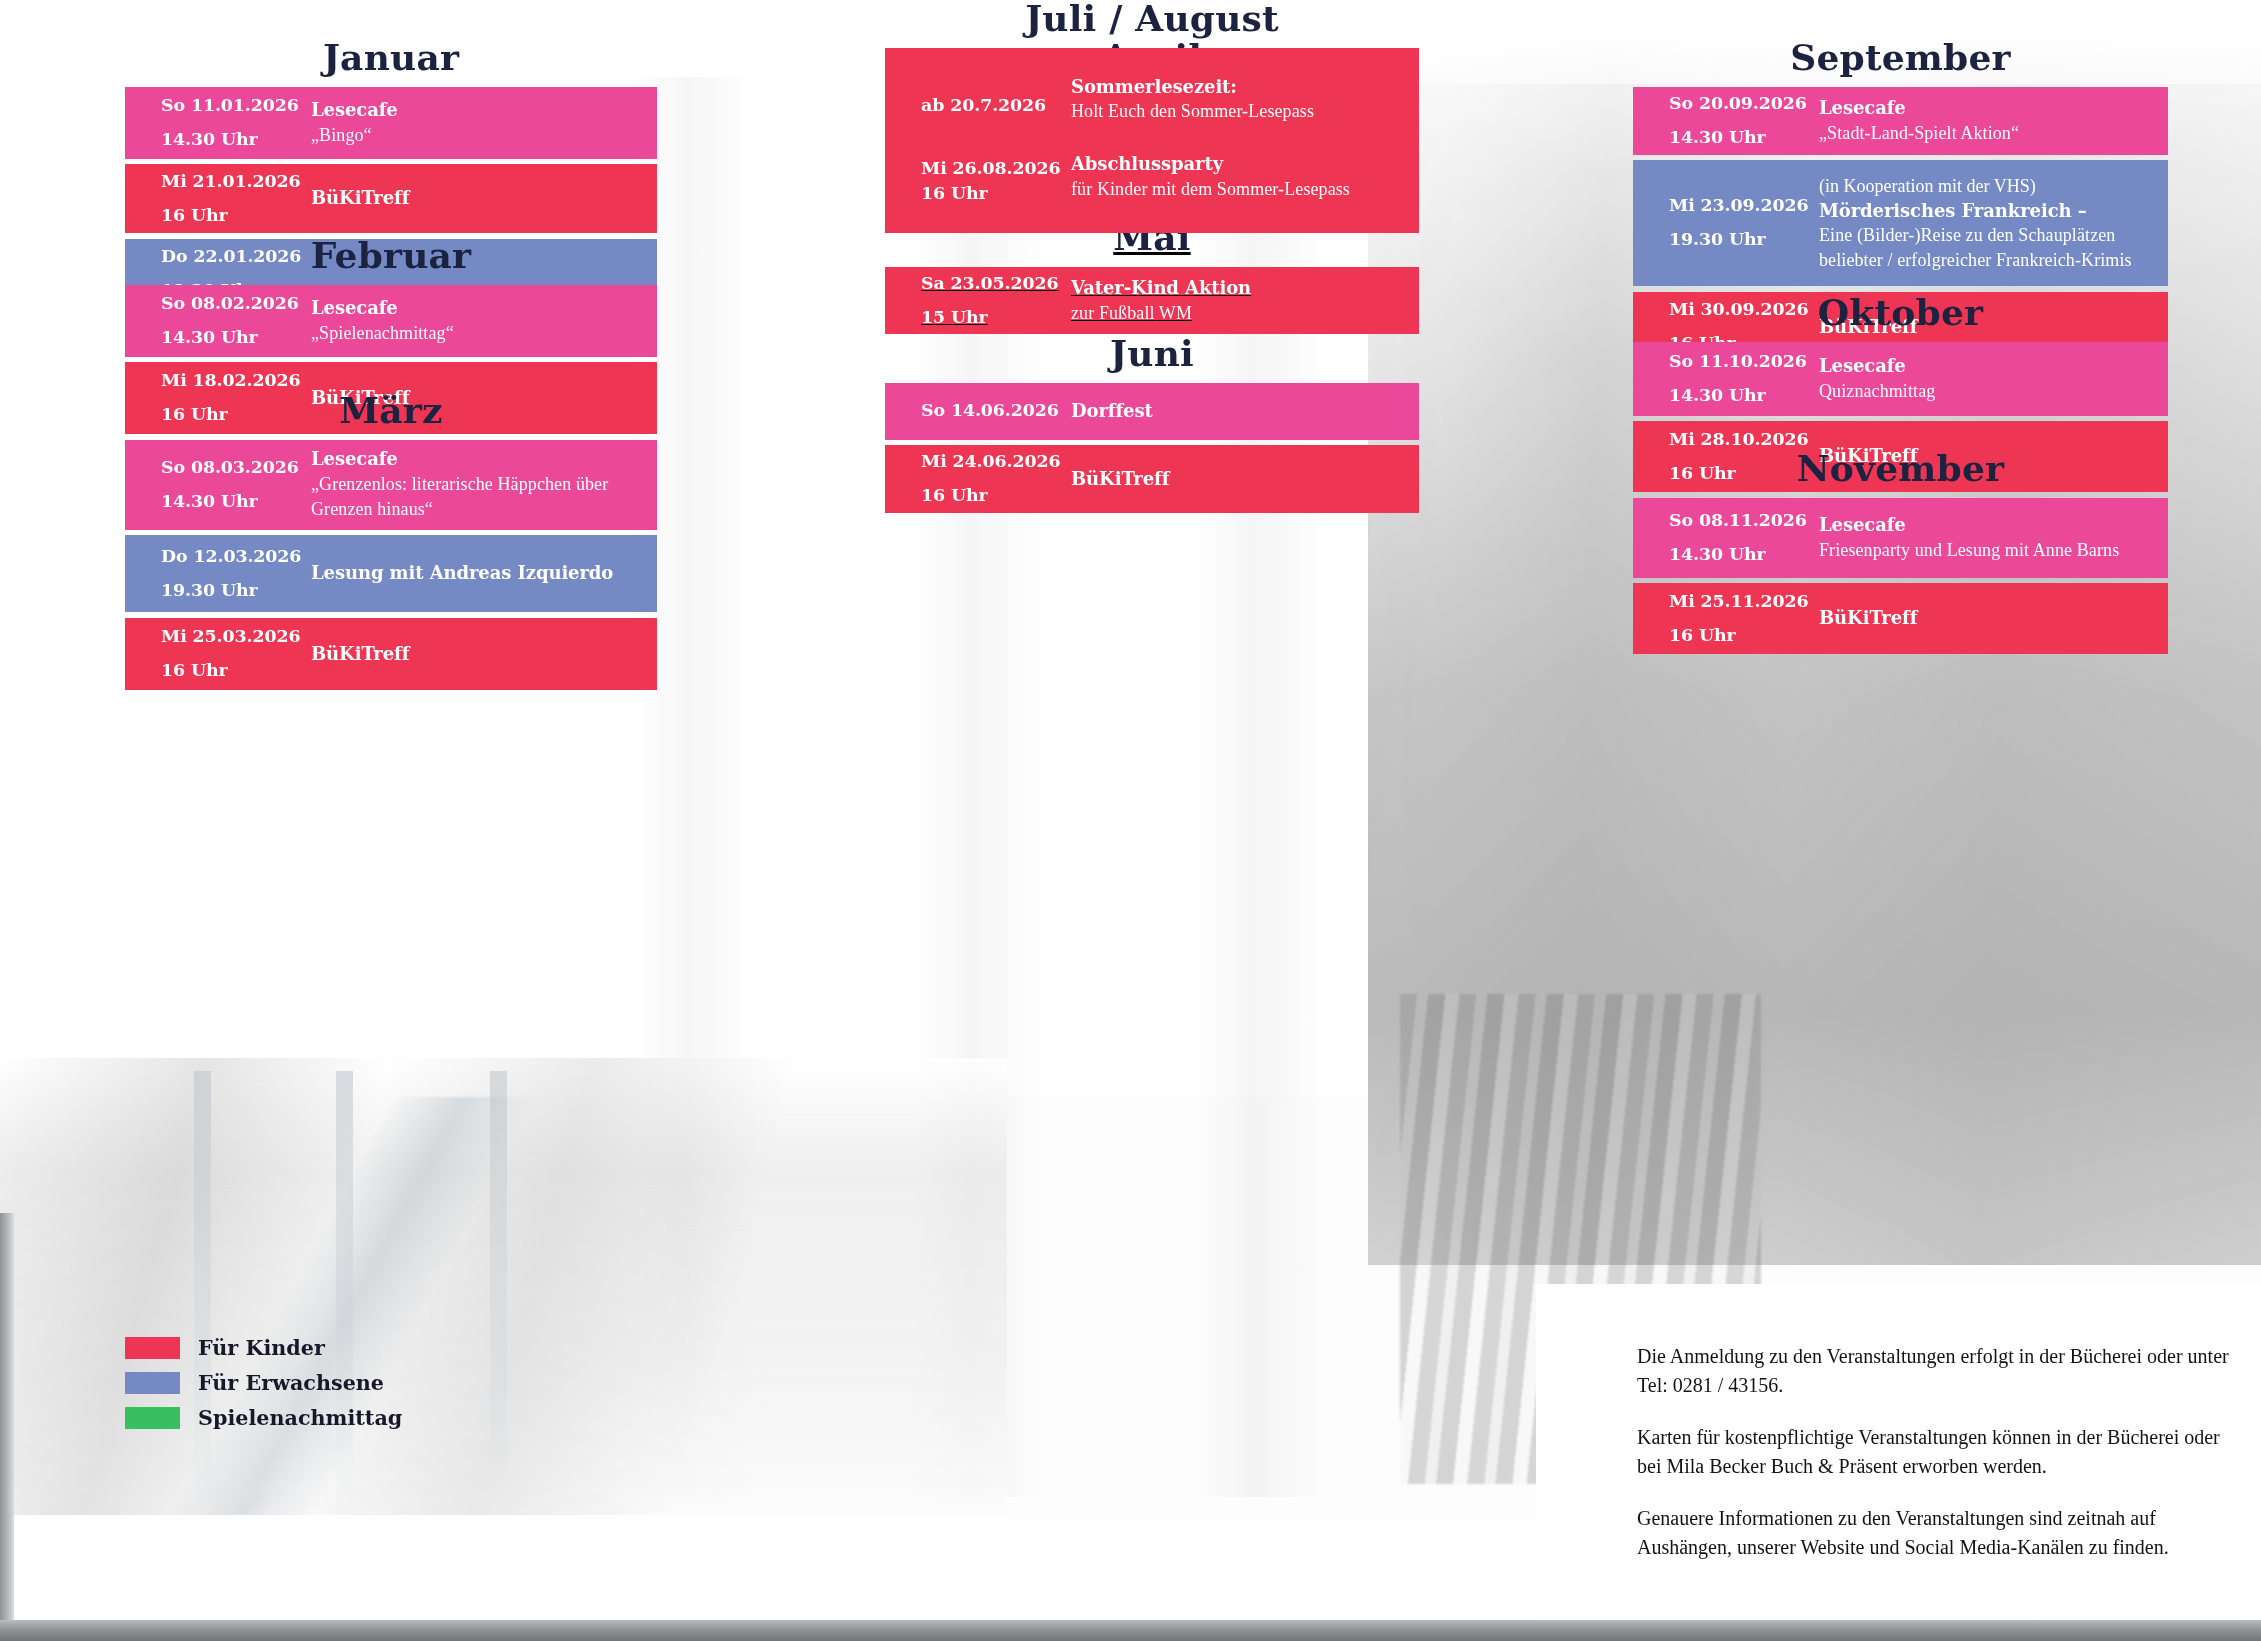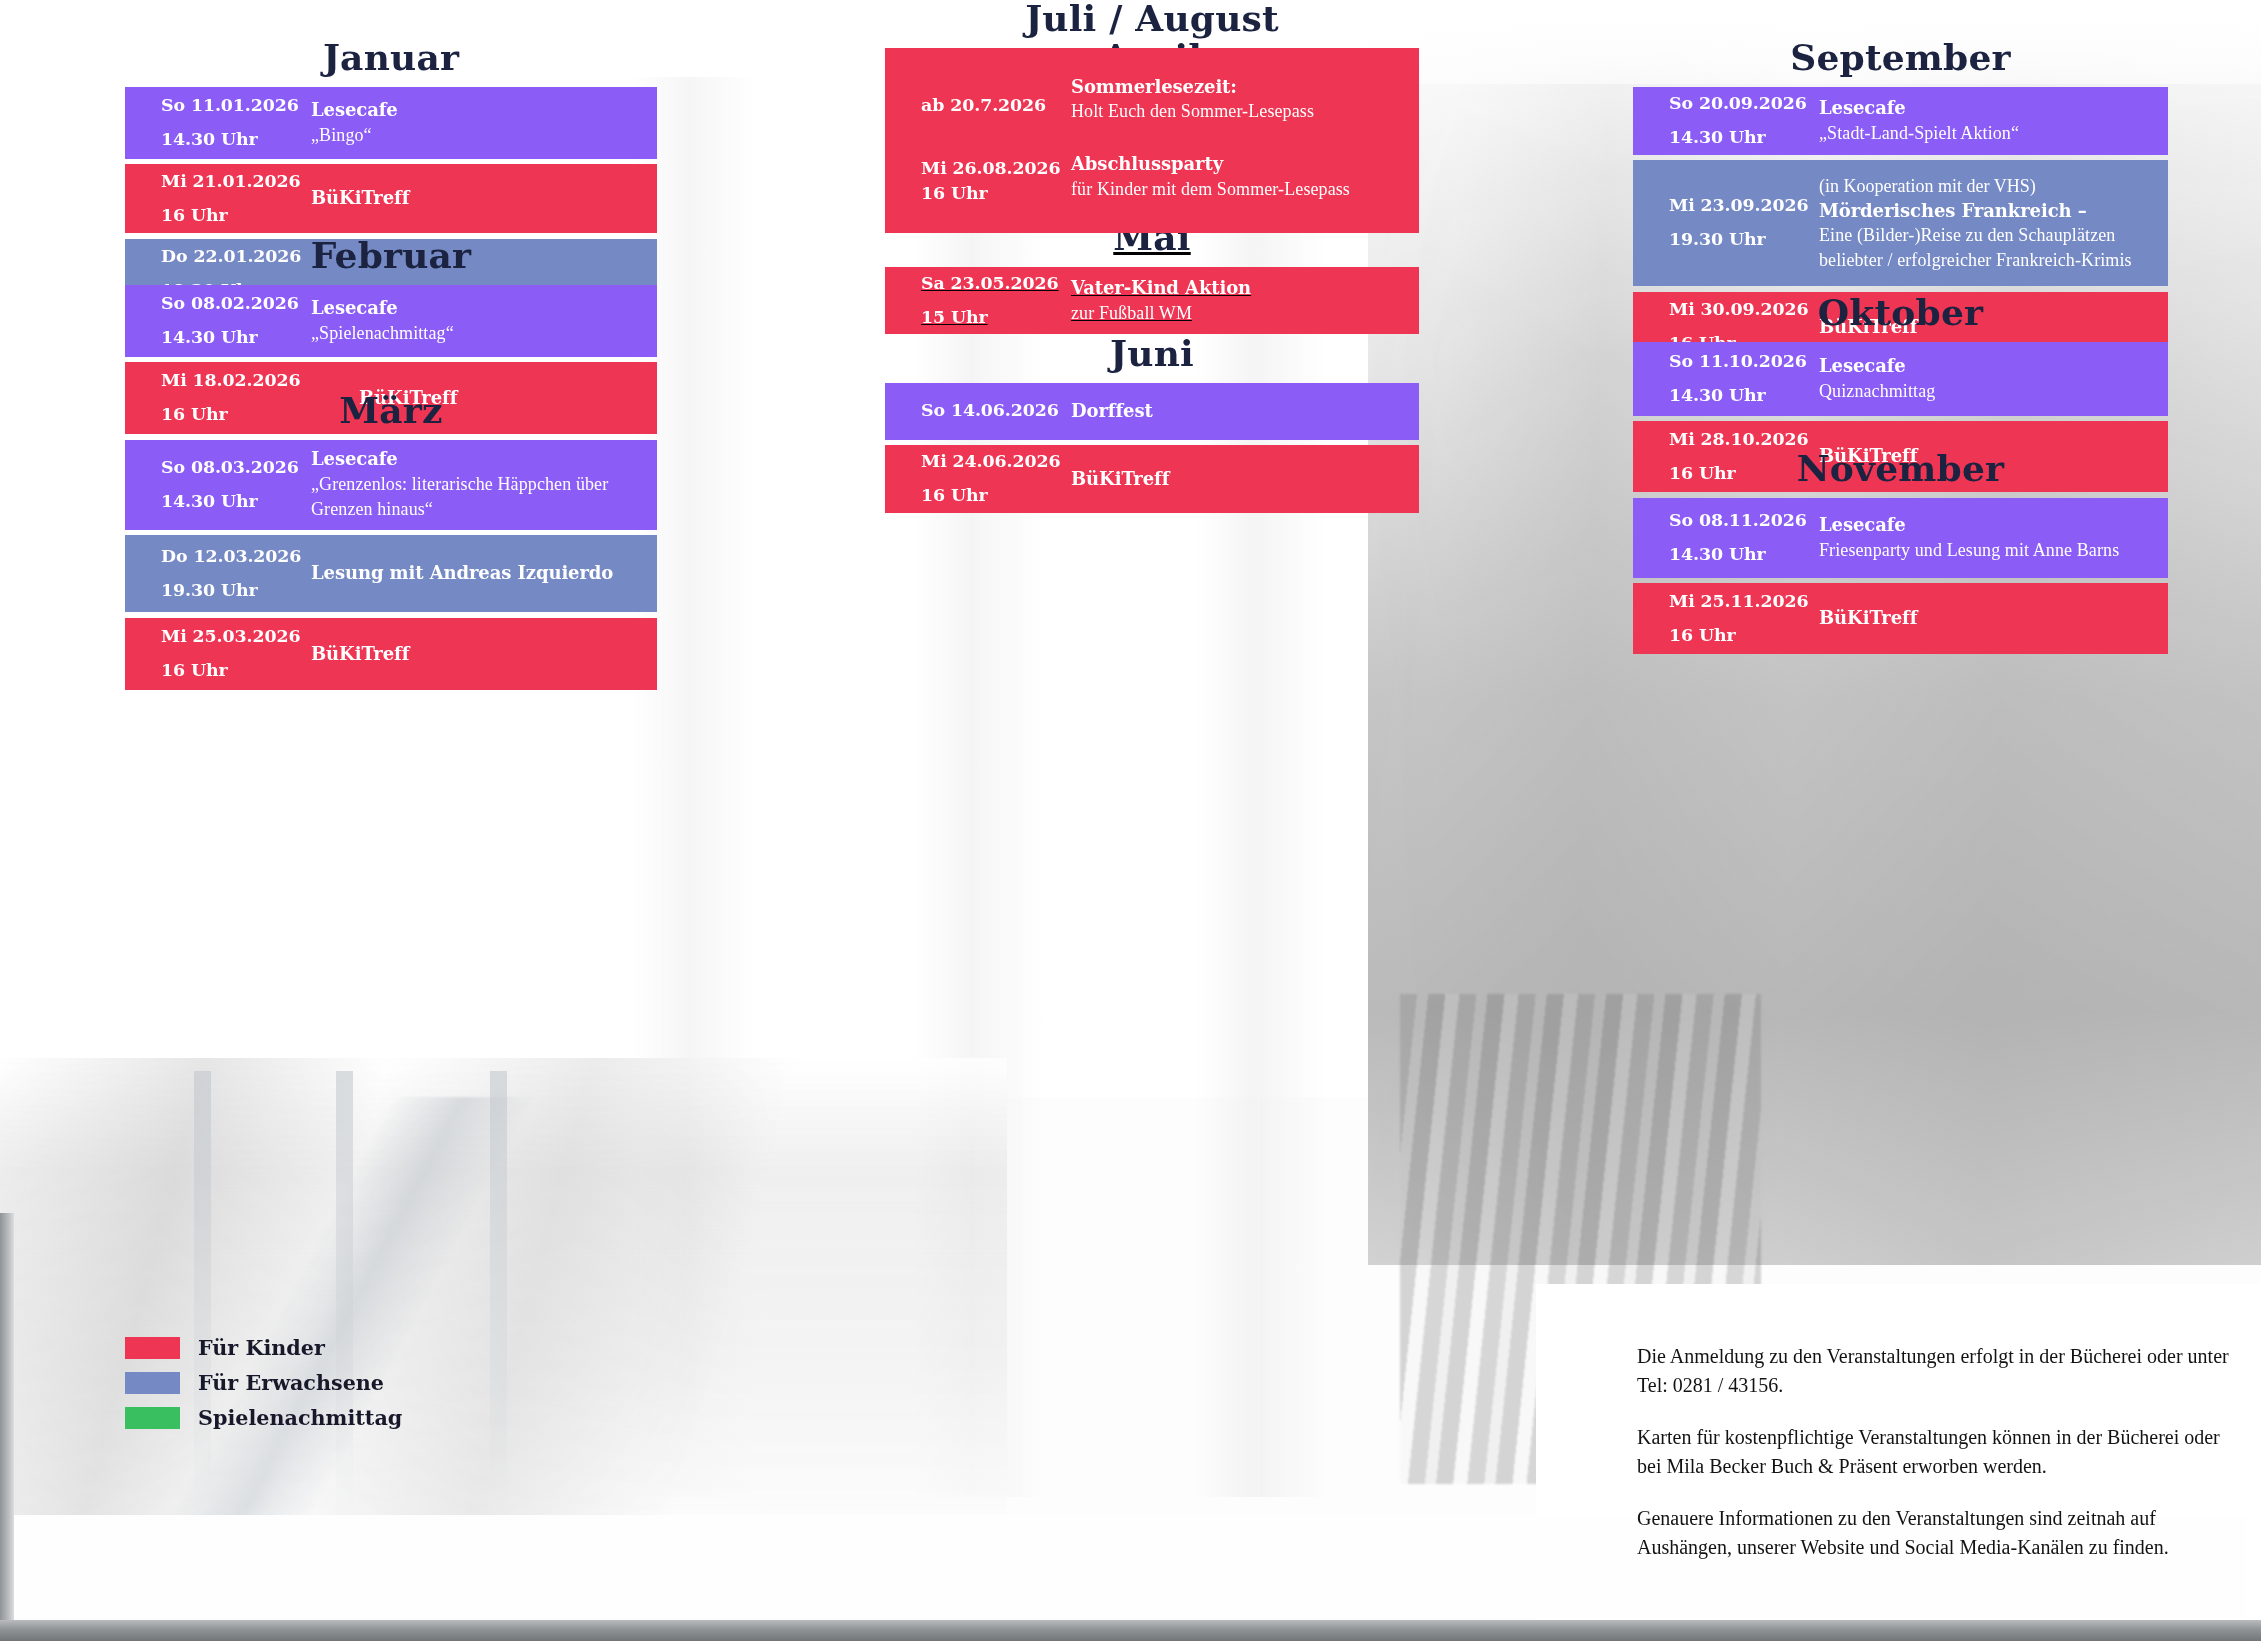--- a/index.html
+++ b/index.html
@@ -121,21 +121,21 @@
     display:flex;
     align-items:center;
     box-sizing:border-box;
     padding:0 0 0 36px;
     margin-bottom:5.8px;
     color:#ffffff;
     position:relative;
   }
   .bar.kinder{background:#ee3553;}
   .bar.erwachsene{background:#7589c4;}
-  .bar.sonntag{background:#8b5cf6;}
+  .bar.sonntag{background:#ec4899;}
 
   .bar .when{
     width:150px;
     flex:0 0 150px;
     font-family:"DejaVu Serif", serif;
     font-weight:bold;
     font-size:17.4px;
     line-height:1.95;
     letter-spacing:-0.1px;
     white-space:nowrap;
@@ -250,21 +250,21 @@
       </div>
       <div class="month-block" style="position: absolute; left: 0px; width: 100%; top: 237px;">
         <div class="month-title">Februar</div>
         <div class="bar sonntag" style="min-height: 72px;">
           <div class="when"><span>So 08.02.2026</span><span class="line2">14.30 Uhr</span></div>
           <div class="what">
             <div class="title">Lesecafe</div>
             <div class="sub">„Spielenachmittag“</div>
           </div>
         </div>
-        <div class="bar kinder" style="min-height: 72px; gap: 48px;">
+        <div class="bar kinder" style="min-height: 72px;">
           <div class="when"><span>Mi 18.02.2026</span><span class="line2">16 Uhr</span></div>
           <div class="what">
             <div class="title">BüKiTreff</div>
           </div>
         </div>
       </div>
       <div class="month-block" style="position: absolute; left: 0px; width: 100%; top: 392px;">
         <div class="month-title">März</div>
         <div class="bar sonntag" style="min-height: 90px;">
           <div class="when"><span>So 08.03.2026</span><span class="line2">14.30 Uhr</span></div>

